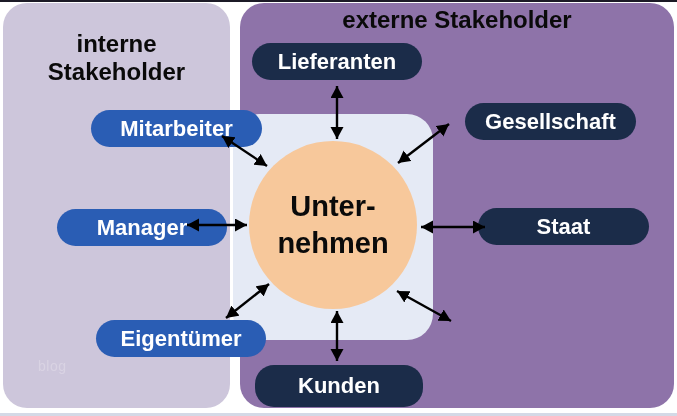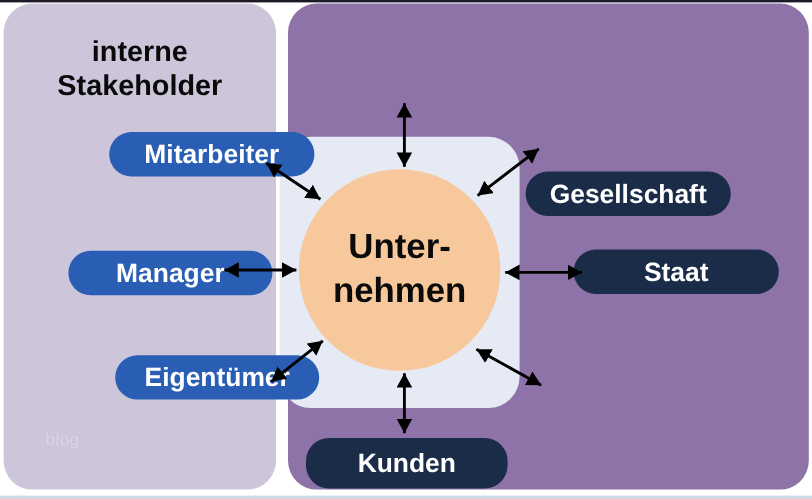--- a/index.html
+++ b/index.html
@@ -35,24 +35,24 @@
   .pill {
     position:absolute; z-index:4; border-radius:19px;
     display:flex; align-items:center; justify-content:center;
     font-weight:bold; font-size:22px; color:#ffffff; white-space:nowrap;
   }
   .pill-blue { background:#2a5db4;margin-left:44px; }
   .pill-navy { background:#1b2c49; }
 
   .pill-mitarbeiter  { left:47px;  top:110px; width:171px; height:37px; }
   .pill-manager      { left:13px;  top:209px; width:170px; height:37px; }
-  .pill-eigentuemer  { left:52px;  top:296px; width:170px; height:37px;text-align:right; }
+  .pill-eigentuemer  { left:52px;  top:320px; width:170px; height:37px;text-align:right; }
 
   .pill-lieferanten  { left:252px; top:43px;  width:170px; height:37px; }
-  .pill-gesellschaft { left:438px; top:103px; width:171px; height:37px;margin-top:40px; }
+  .pill-gesellschaft { left:465px; top:103px; width:171px; height:37px; }
   .pill-staat        { left:478px; top:208px; width:171px; height:37px; }
   .pill-glaeubiger   { left:458px; top:309px; width:169px; height:38px; }
   .pill-kunden       { left:255px; top:365px; width:168px; height:42px; }
 
   .watermark {
     position:absolute; left:38px; top:358px; z-index:2;
     font-size:14px; color:#d9d3e3; letter-spacing:0.5px;
   }
 
   svg.arrows { position:absolute; left:0; top:0; z-index:6; pointer-events:none; }
@@ -66,37 +66,43 @@
   <div class="top-line"></div>
   <div class="bottom-line"></div>
 
   <div class="panel panel-internal"></div>
   <div class="panel panel-external"></div>
 
   <div class="panel-title title-internal">
     <div>interne</div>
     <div>Stakeholder</div>
   </div>
+  <div class="panel-title title-external">
+    <div>externe Stakeholder</div>
+  </div>
 
   <div class="center-box"></div>
   <div class="circle">
     <div>Unter-</div>
     <div>nehmen</div>
   </div>
 
   <div class="pill pill-blue pill-mitarbeiter">
     <span>Mitarbeiter</span>
   </div>
   <div class="pill pill-blue pill-manager">
     <span>Manager</span>
   </div>
   <div class="pill pill-blue pill-eigentuemer">
     <span>Eigentümer</span>
   </div>
 
+  <div class="pill pill-navy pill-lieferanten">
+    <span>Lieferanten</span>
+  </div>
   <div class="pill pill-navy pill-gesellschaft">
     <span>Gesellschaft</span>
   </div>
   <div class="pill pill-navy pill-staat">
     <span>Staat</span>
   </div>
   <div class="pill pill-navy pill-kunden">
     <span>Kunden</span>
   </div>
 

